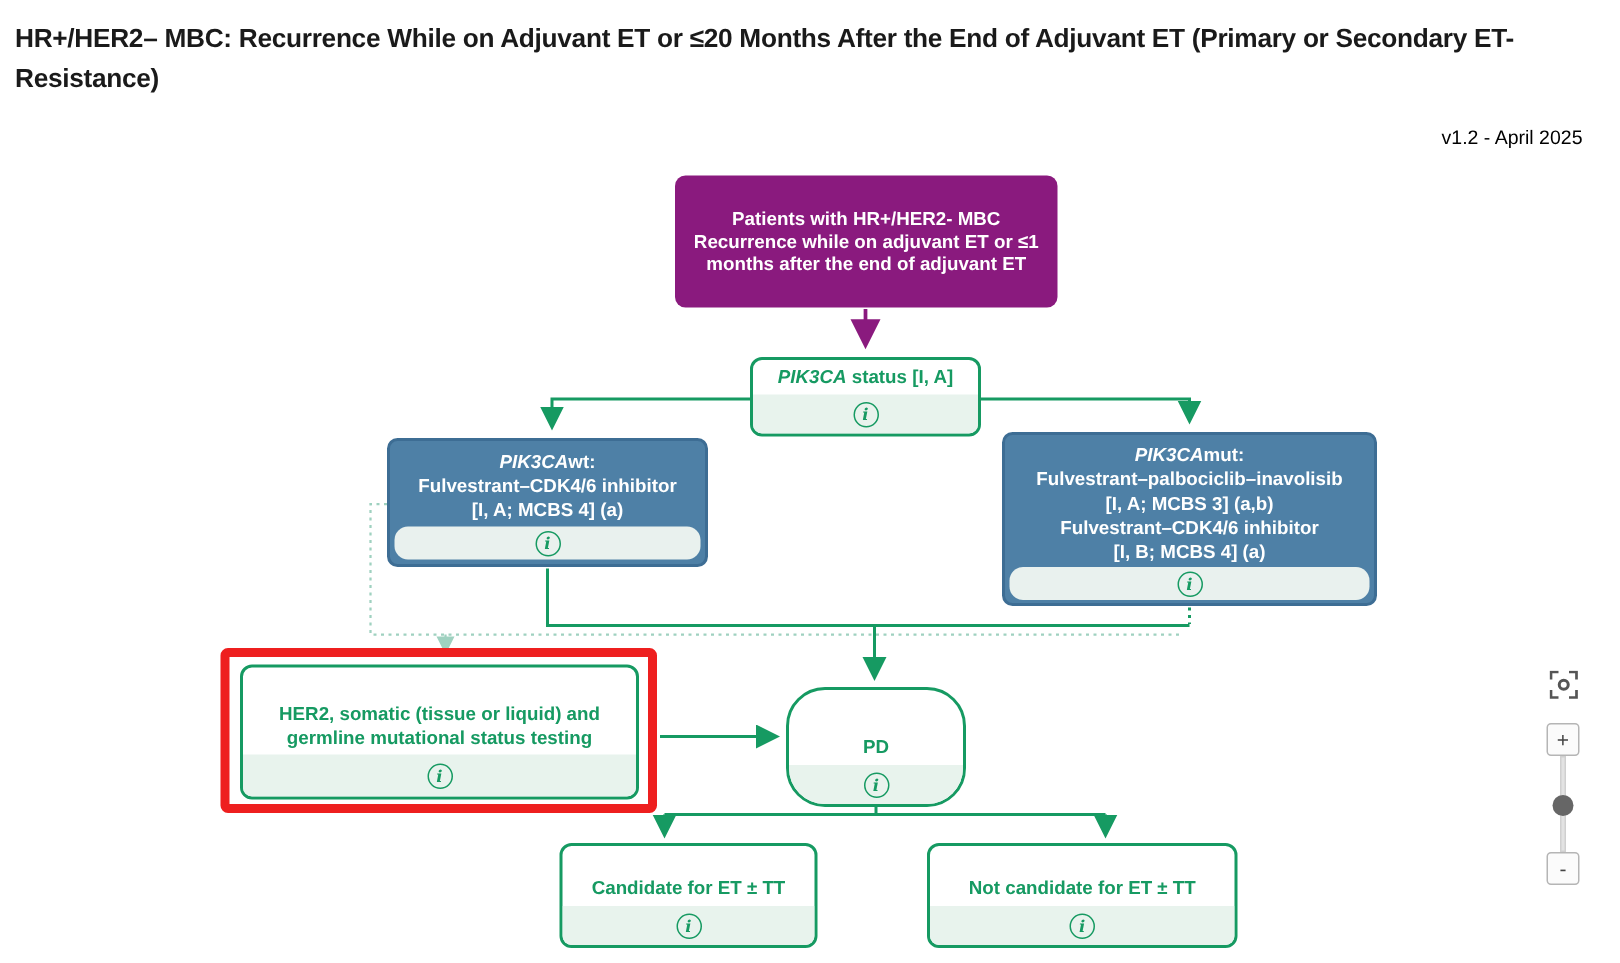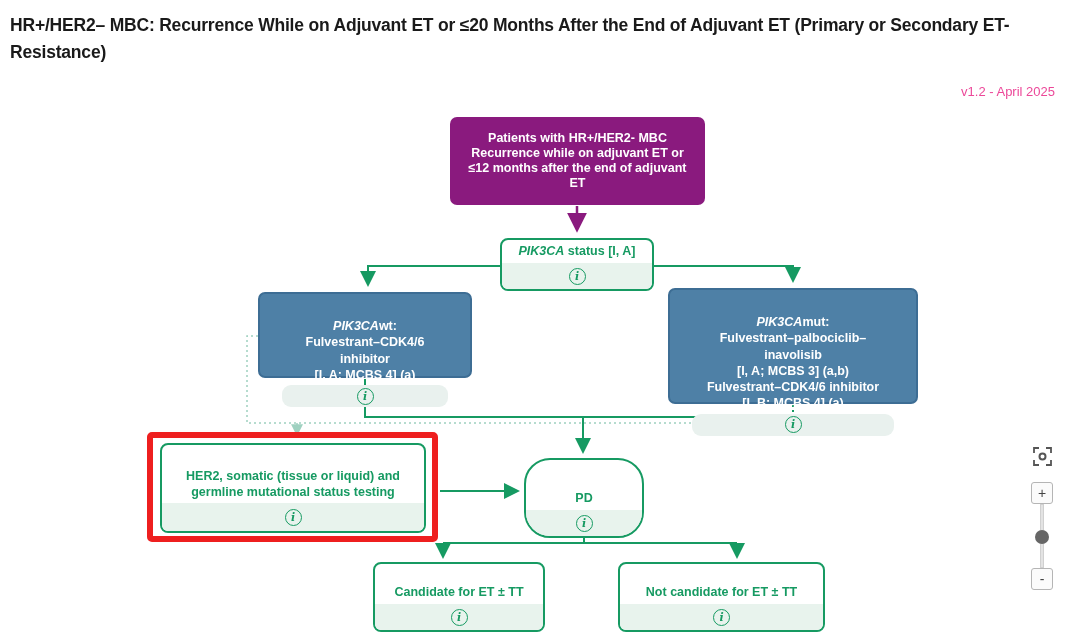--- a/index.html
+++ b/index.html
@@ -7,21 +7,21 @@
   body { font-family:"Liberation Sans", sans-serif; }
   .page { position:relative; width:1080px; height:642px; background:#fff; overflow:hidden; }
 
   .title {
     position:absolute; left:10px; top:12px; width:1000px;
     font-size:17.5px; font-weight:bold; color:#1a1a1a; line-height:1.55;
     letter-spacing:-0.2px;
   }
   .version {
     position:absolute; right:25px; top:84px;
-    font-size:13px; color:#ec4899;
+    font-size:13px; color:#000000;
   }
 
   .svg-layer { position:absolute; left:0; top:0; width:1080px; height:642px; pointer-events:none; }
 
   
   .fbox { position:absolute; display:flex; flex-direction:column; text-align:center; }
 
   .root-box {
     left:450px; top:117px; width:255px; height:88px;
     background:#8a1a7e; border-radius:7px; color:#fff;
@@ -42,21 +42,21 @@
   .status-box { left:500px; top:238px; width:154px; height:53px; }
   .testing-box { left:160px; top:443px; width:266px; height:90px; }
   .testing-box .gtext { justify-content:center; padding-top:24px; }
   .testing-box .gstrip { flex:0 0 28px; }
   .pd-box { left:524px; top:458px; width:120px; height:80px;border-radius:26px; }
   .cand-box { left:357px; top:562px; width:172px; height:70px;margin-left:16px; }
   .notcand-box { left:618px; top:562px; width:207px; height:70px; }
 
   .bbox {
     background:#4e80a6; border:2px solid #3d6d94; border-radius:7px;
-    color:#ffffff; font-size:12.5px; font-weight:bold; padding:22px;
+    color:#ffffff; font-size:12.5px; font-weight:bold; padding:3px;
   }
   .bbox .btext { flex:1; display:flex; flex-direction:column; justify-content:center; line-height:1.3; padding:2px 4px; }
   .bbox .bstrip {
     background:#e9f1ee; border-radius:9px; height:22px; flex:0 0 22px;
     display:flex; align-items:center; justify-content:center;
   }
   .wt-box { left:258px; top:292px; width:214px; height:86px; }
   .mut-box { left:668px; top:288px; width:250px; height:116px; }
 
   .italic { font-style:italic; }
@@ -127,21 +127,21 @@
 
     <line x1="584" y1="523" x2="584" y2="543" stroke="#169a62" stroke-width="2"></line>
     <line x1="443" y1="543" x2="737" y2="543" stroke="#169a62" stroke-width="2"></line>
     <line x1="443" y1="543" x2="443" y2="556" stroke="#169a62" stroke-width="2" marker-end="url(#ag)"></line>
     <line x1="737" y1="543" x2="737" y2="556" stroke="#169a62" stroke-width="2" marker-end="url(#ag)"></line>
   </svg>
 
   <div class="highlight-rect"></div>
 
   <div class="fbox root-box">
-    <span>Patients with HR+/HER2- MBC Recurrence while on adjuvant ET or ≤12 months after the end of adjuvant ET</span>
+    <span>Patients with HR+/HER2- MBC Recurrence while on adjuvant ET or ≤1 months after the end of adjuvant ET</span>
   </div>
 
   <div class="fbox gbox status-box">
     <div class="gtext">
       <span><span class="italic">PIK3CA</span><span> status [I, A]</span></span>
     </div>
     <div class="gstrip">
       <span class="info-icon">i</span>
     </div>
   </div>

